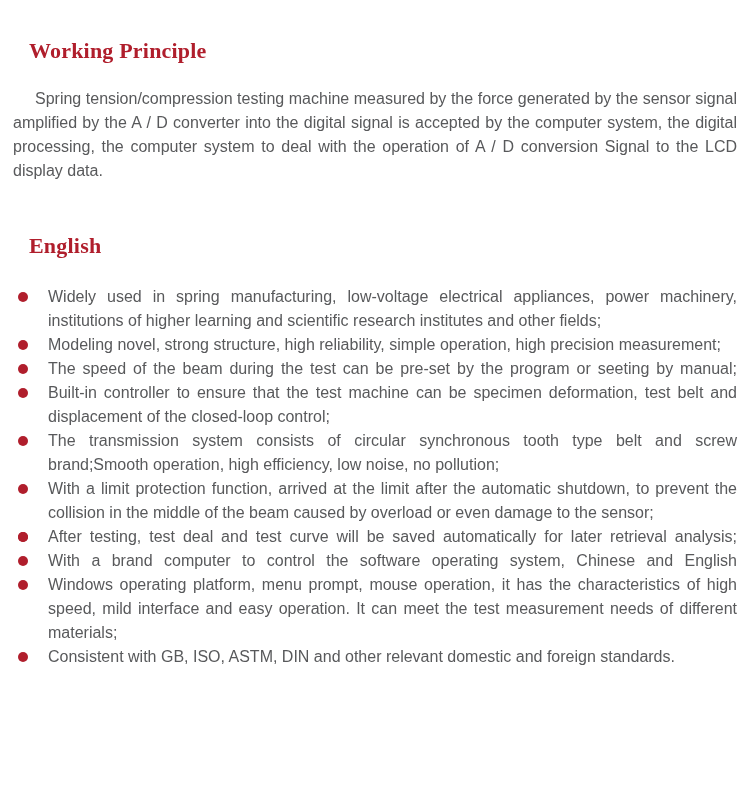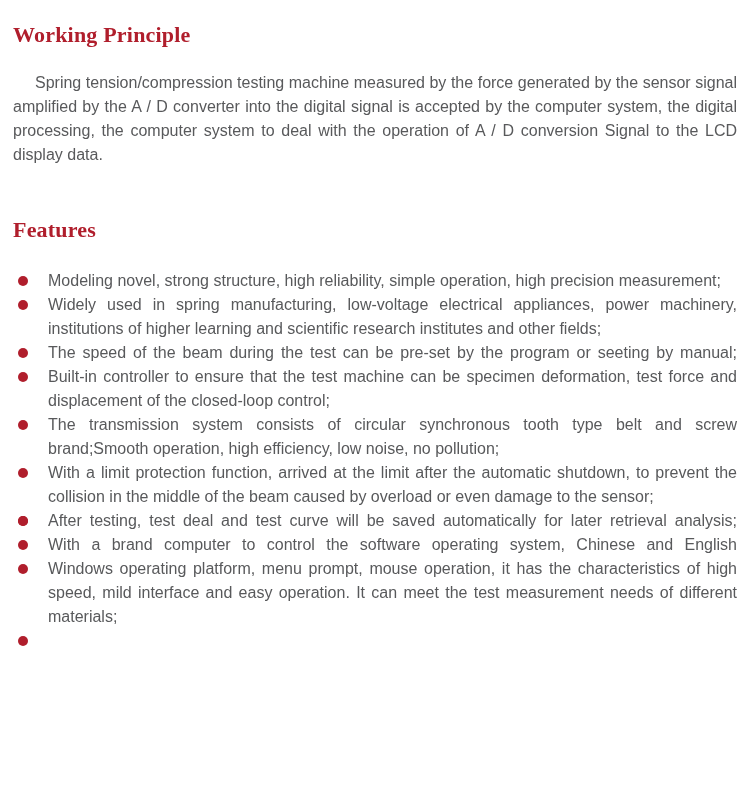--- a/index.html
+++ b/index.html
@@ -23,21 +23,21 @@
     width: 750px;
     height: 807px;
     padding: 0 13px;
   }
   .section-heading {
     font-family: "Liberation Serif", "DejaVu Serif", serif;
     font-weight: bold;
     font-size: 22px;
     line-height: 1.15;
     color: var(--accent);
-    margin: 0;
+    margin: 16px;
     letter-spacing: 0.2px;
   }
   .wp-heading { padding-top: 22px; }
   .ft-heading { margin-top: 50px; }
   .body-paragraph {
     margin: 24px 0 0 0;
     font-size: 16px;
     line-height: 24px;
     text-align: justify;
     text-indent: 22px;
@@ -72,38 +72,38 @@
 <body style="background: rgb(255, 255, 255);">
 
 <div class="page">
 
   <section>
     <h2 class="section-heading wp-heading">Working Principle</h2>
     <p class="body-paragraph">Spring tension/compression testing machine measured by the force generated by the sensor signal amplified by the A / D converter into the digital signal is accepted by the computer system, the digital processing, the computer system to deal with the operation of A / D conversion Signal to the LCD display data.</p>
   </section>
 
   <section>
-    <h2 class="section-heading ft-heading">Features</h2>
+    <h2 class="section-heading ft-heading">English</h2>
 
     <ul class="features-list">
       <li class="feature-item">
         <span class="bullet"></span>
-        <span>Modeling novel, strong structure, high reliability, simple operation, high precision measurement;</span>
+        <span>Widely used in spring manufacturing, low-voltage electrical appliances, power machinery, institutions of higher learning and scientific research institutes and other fields;</span>
       </li>
       <li class="feature-item">
         <span class="bullet"></span>
-        <span>Widely used in spring manufacturing, low-voltage electrical appliances, power machinery, institutions of higher learning and scientific research institutes and other fields;</span>
+        <span>Modeling novel, strong structure, high reliability, simple operation, high precision measurement;</span>
       </li>
       <li class="feature-item jl">
         <span class="bullet"></span>
         <span>The speed of the beam during the test can be pre-set by the program or seeting by manual;</span>
       </li>
       <li class="feature-item">
         <span class="bullet"></span>
-        <span>Built-in controller to ensure that the test machine can be specimen deformation, test force and displacement of the closed-loop control;</span>
+        <span>Built-in controller to ensure that the test machine can be specimen deformation, test belt and displacement of the closed-loop control;</span>
       </li>
       <li class="feature-item">
         <span class="bullet"></span>
         <span>The transmission system consists of circular synchronous tooth type belt and screw brand;Smooth operation, high efficiency, low noise, no pollution;</span>
       </li>
       <li class="feature-item">
         <span class="bullet"></span>
         <span>With a limit protection function, arrived at the limit after the automatic shutdown, to prevent the collision in the middle of the beam caused by overload or even damage to the sensor;</span>
       </li>
       <li class="feature-item">
@@ -116,17 +116,18 @@
       <li class="feature-item jl">
         <span class="bullet"></span>
         <span>With a brand computer to control the software operating system, Chinese and English</span>
       </li>
       <li class="feature-item">
         <span class="bullet"></span>
         <span>Windows operating platform, menu prompt, mouse operation, it has the characteristics of high speed, mild interface and easy operation. It can meet the test measurement needs of different materials;</span>
       </li>
       <li class="feature-item">
         <span class="bullet"></span>
+        <span>Consistent with GB, ISO, ASTM, DIN and other relevant domestic and foreign standards.</span>
       </li>
     </ul>
   </section>
 
 </div>
 
 </body></html>

